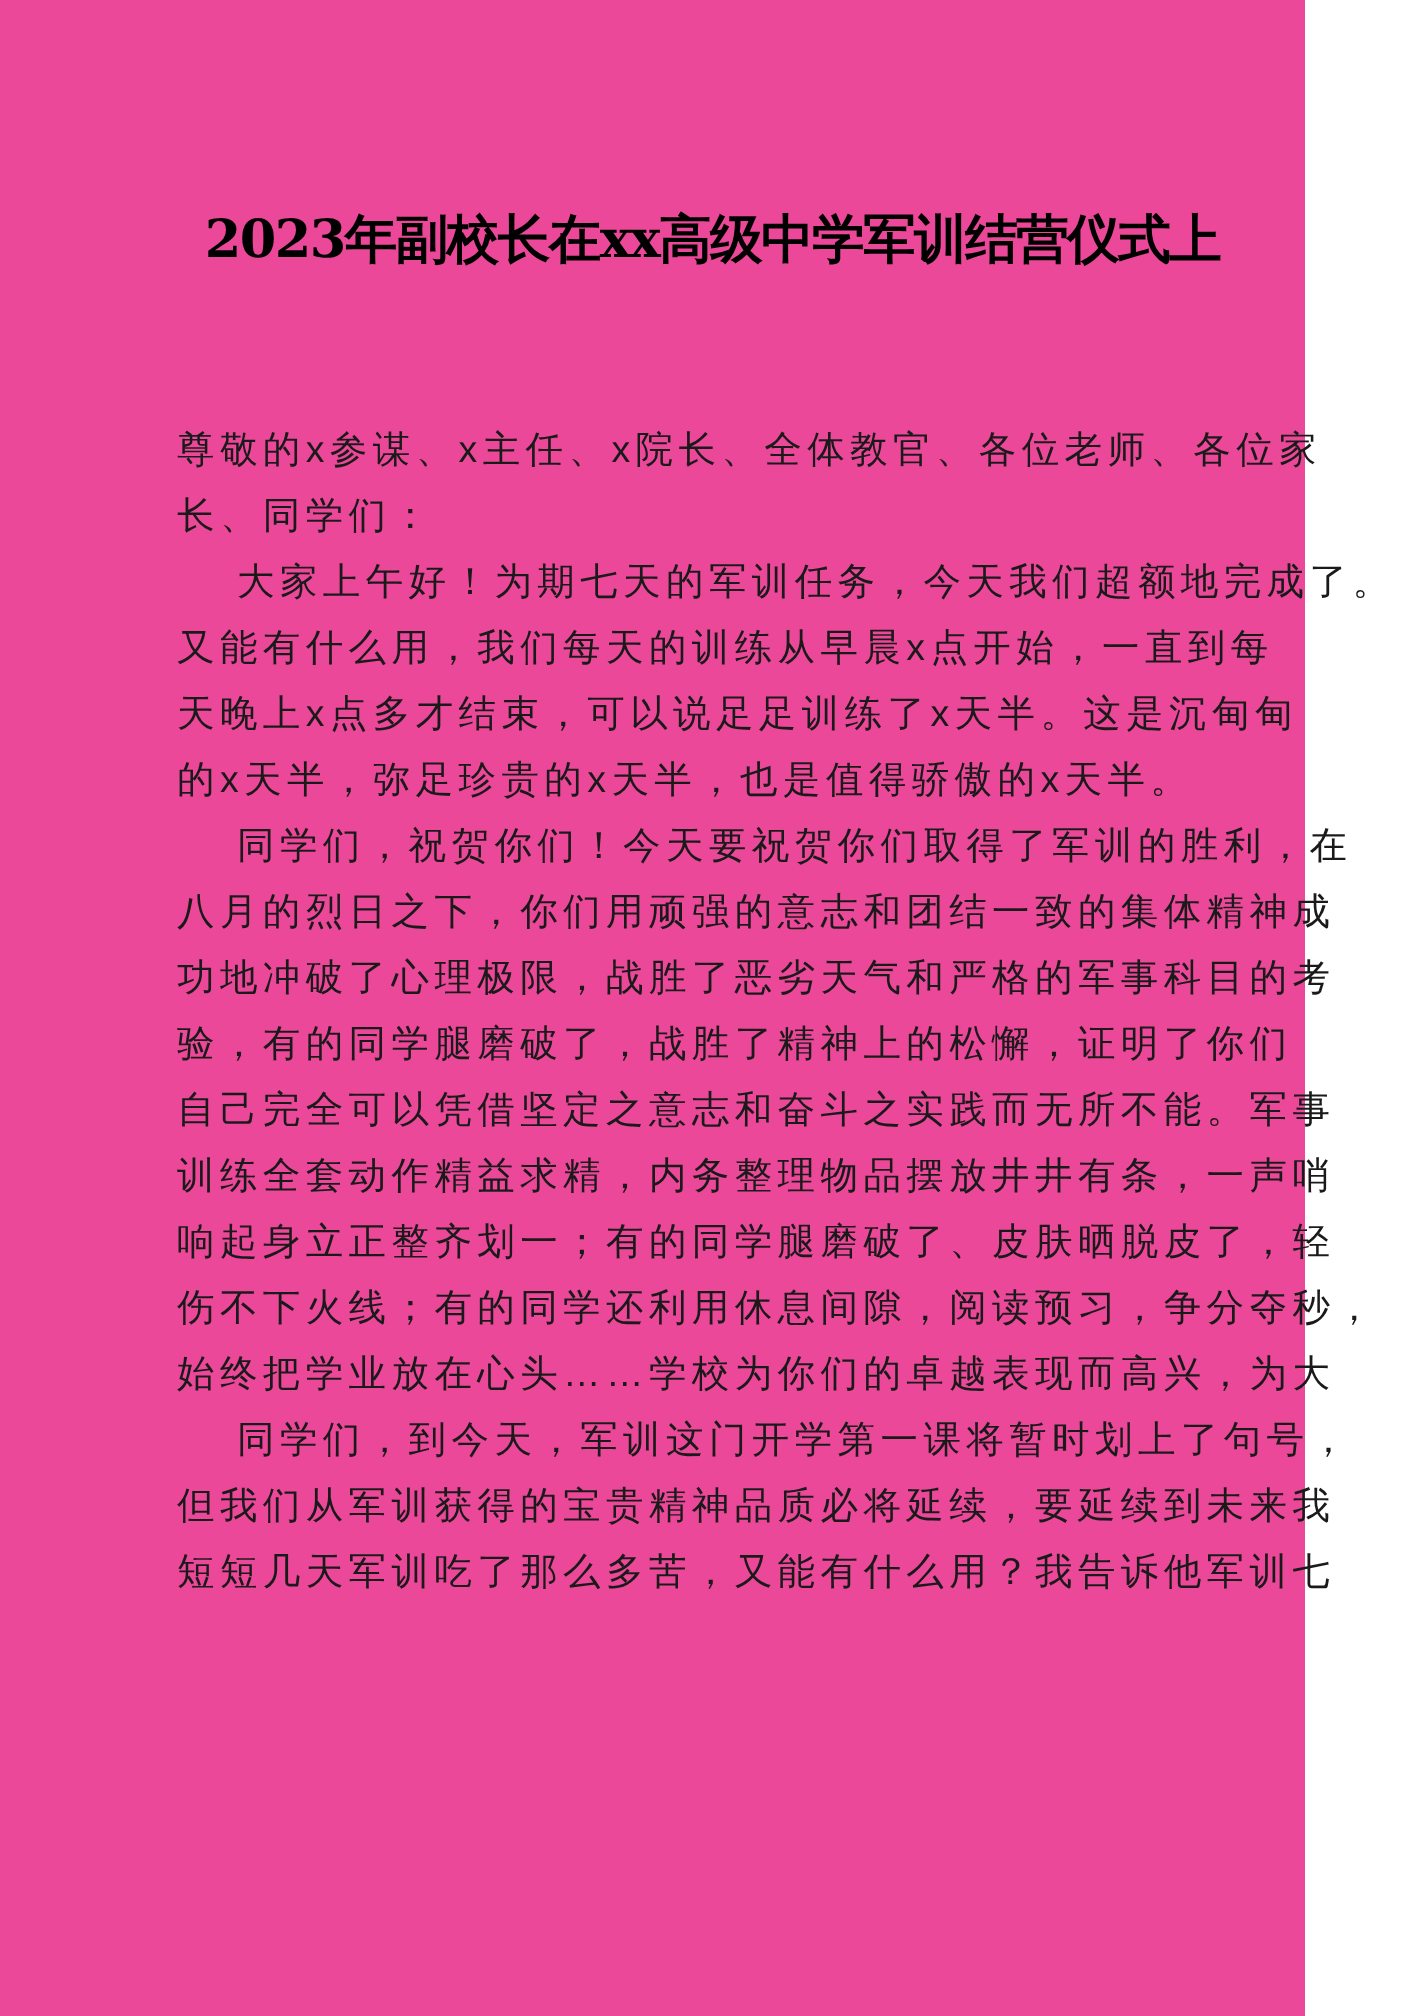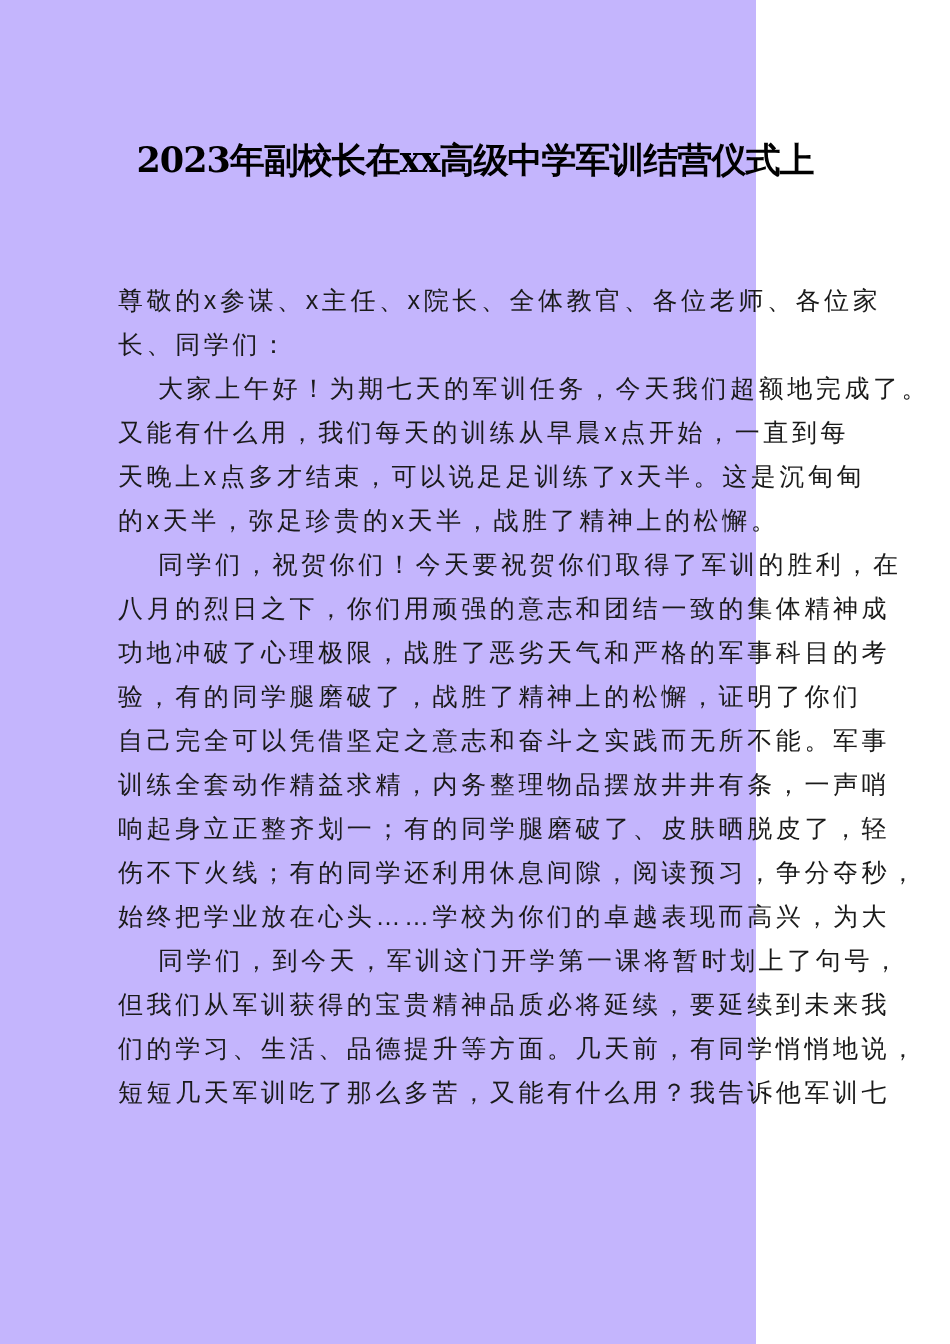--- a/index.html
+++ b/index.html
@@ -11,23 +11,23 @@
       width: 950px;
       height: 1344px;
       position: relative;
       overflow: hidden;
       color: #111111;
     }
     .page {
       position: absolute;
       left: 0;
       top: 0;
-      width: 756px;
+      width: 870px;
       height: 1344px;
-      background: #c4b5fd;
+      background: #ec4899;
     }
     .title {
       position: absolute;
       left: 100px;
       top: 136px;
       width: 750px;
       text-align: center;
       font-family: "DejaVu Serif", "Liberation Serif", serif;
       font-weight: bold;
       font-size: 35px;
@@ -74,36 +74,35 @@
 
     <div class="para">
       <span class="line">尊敬的x参谋、x主任、x院长、全体教官、各位老师、各位家</span>
       <span class="line">长、同学们：</span>
     </div>
 
     <div class="para">
       <span class="line indent">大家上午好！为期七天的军训任务，今天我们超额地完成了。</span>
       <span class="line">又能有什么用，我们每天的训练从早晨x点开始，一直到每</span>
       <span class="line">天晚上x点多才结束，可以说足足训练了x天半。这是沉甸甸</span>
-      <span class="line">的x天半，弥足珍贵的x天半，战胜了精神上的松懈。</span>
+      <span class="line">的x天半，弥足珍贵的x天半，也是值得骄傲的x天半。</span>
     </div>
 
     <div class="para">
       <span class="line indent">同学们，祝贺你们！今天要祝贺你们取得了军训的胜利，在</span>
       <span class="line">八月的烈日之下，你们用顽强的意志和团结一致的集体精神成</span>
       <span class="line">功地冲破了心理极限，战胜了恶劣天气和严格的军事科目的考</span>
       <span class="line">验，有的同学腿磨破了，战胜了精神上的松懈，证明了你们</span>
       <span class="line">自己完全可以凭借坚定之意志和奋斗之实践而无所不能。军事</span>
       <span class="line">训练全套动作精益求精，内务整理物品摆放井井有条，一声哨</span>
       <span class="line">响起身立正整齐划一；有的同学腿磨破了、皮肤晒脱皮了，轻</span>
       <span class="line">伤不下火线；有的同学还利用休息间隙，阅读预习，争分夺秒，</span>
       <span class="line">始终把学业放在心头……学校为你们的卓越表现而高兴，为大</span>
     </div>
 
     <div class="para">
       <span class="line indent">同学们，到今天，军训这门开学第一课将暂时划上了句号，</span>
       <span class="line">但我们从军训获得的宝贵精神品质必将延续，要延续到未来我</span>
-      <span class="line">们的学习、生活、品德提升等方面。几天前，有同学悄悄地说，</span>
       <span class="line">短短几天军训吃了那么多苦，又能有什么用？我告诉他军训七</span>
     </div>
 
   </div>
 </div>
 
 </body></html>

